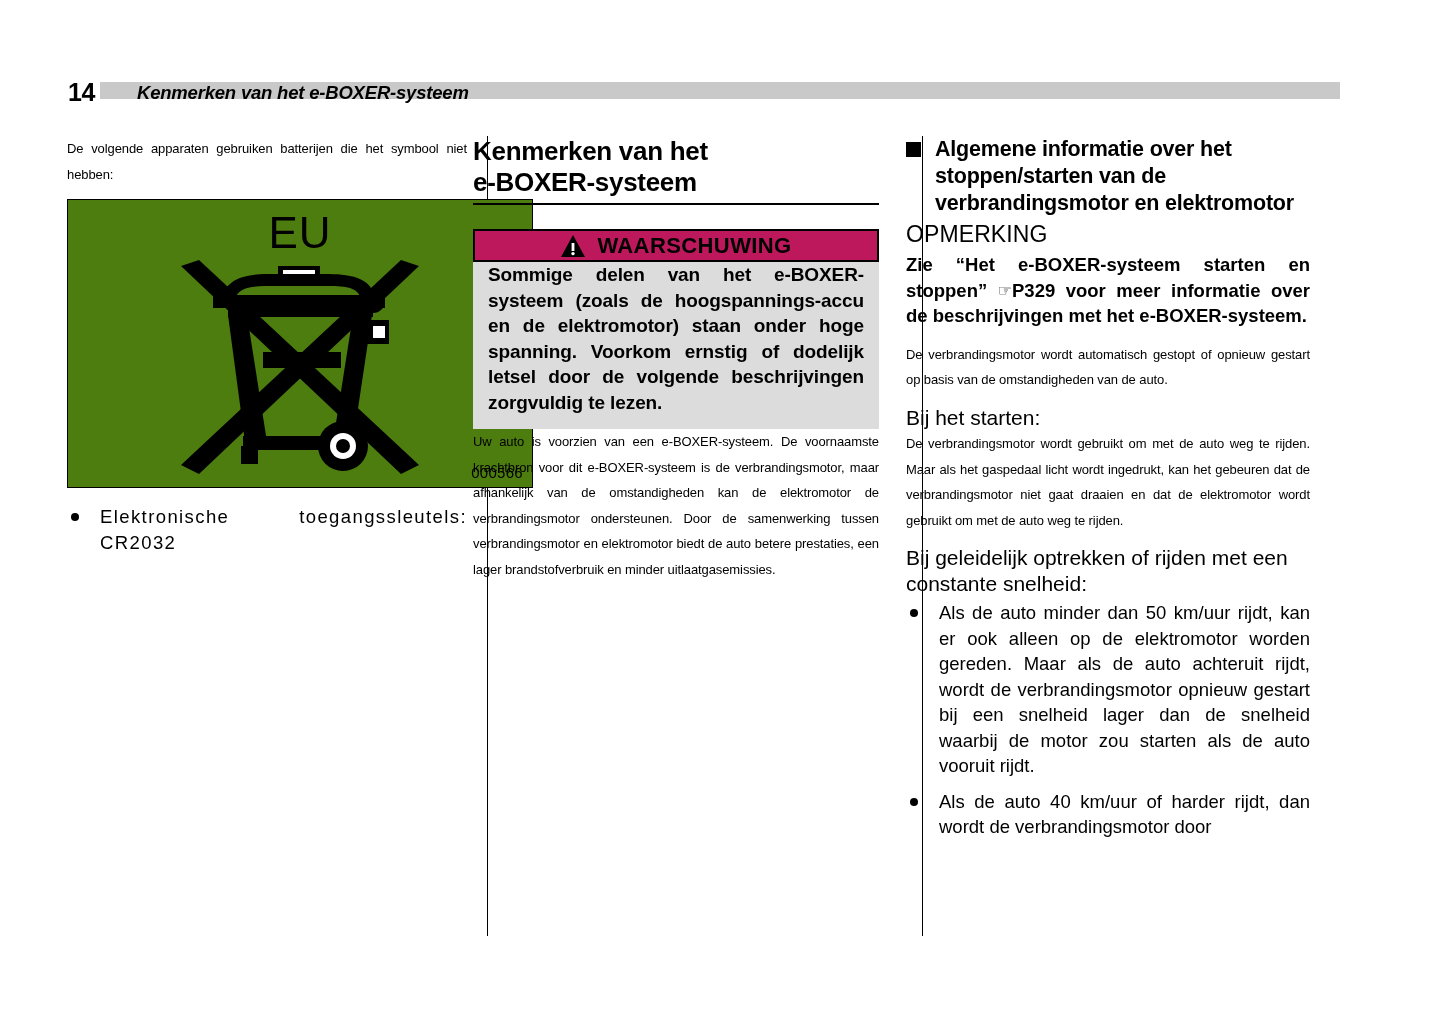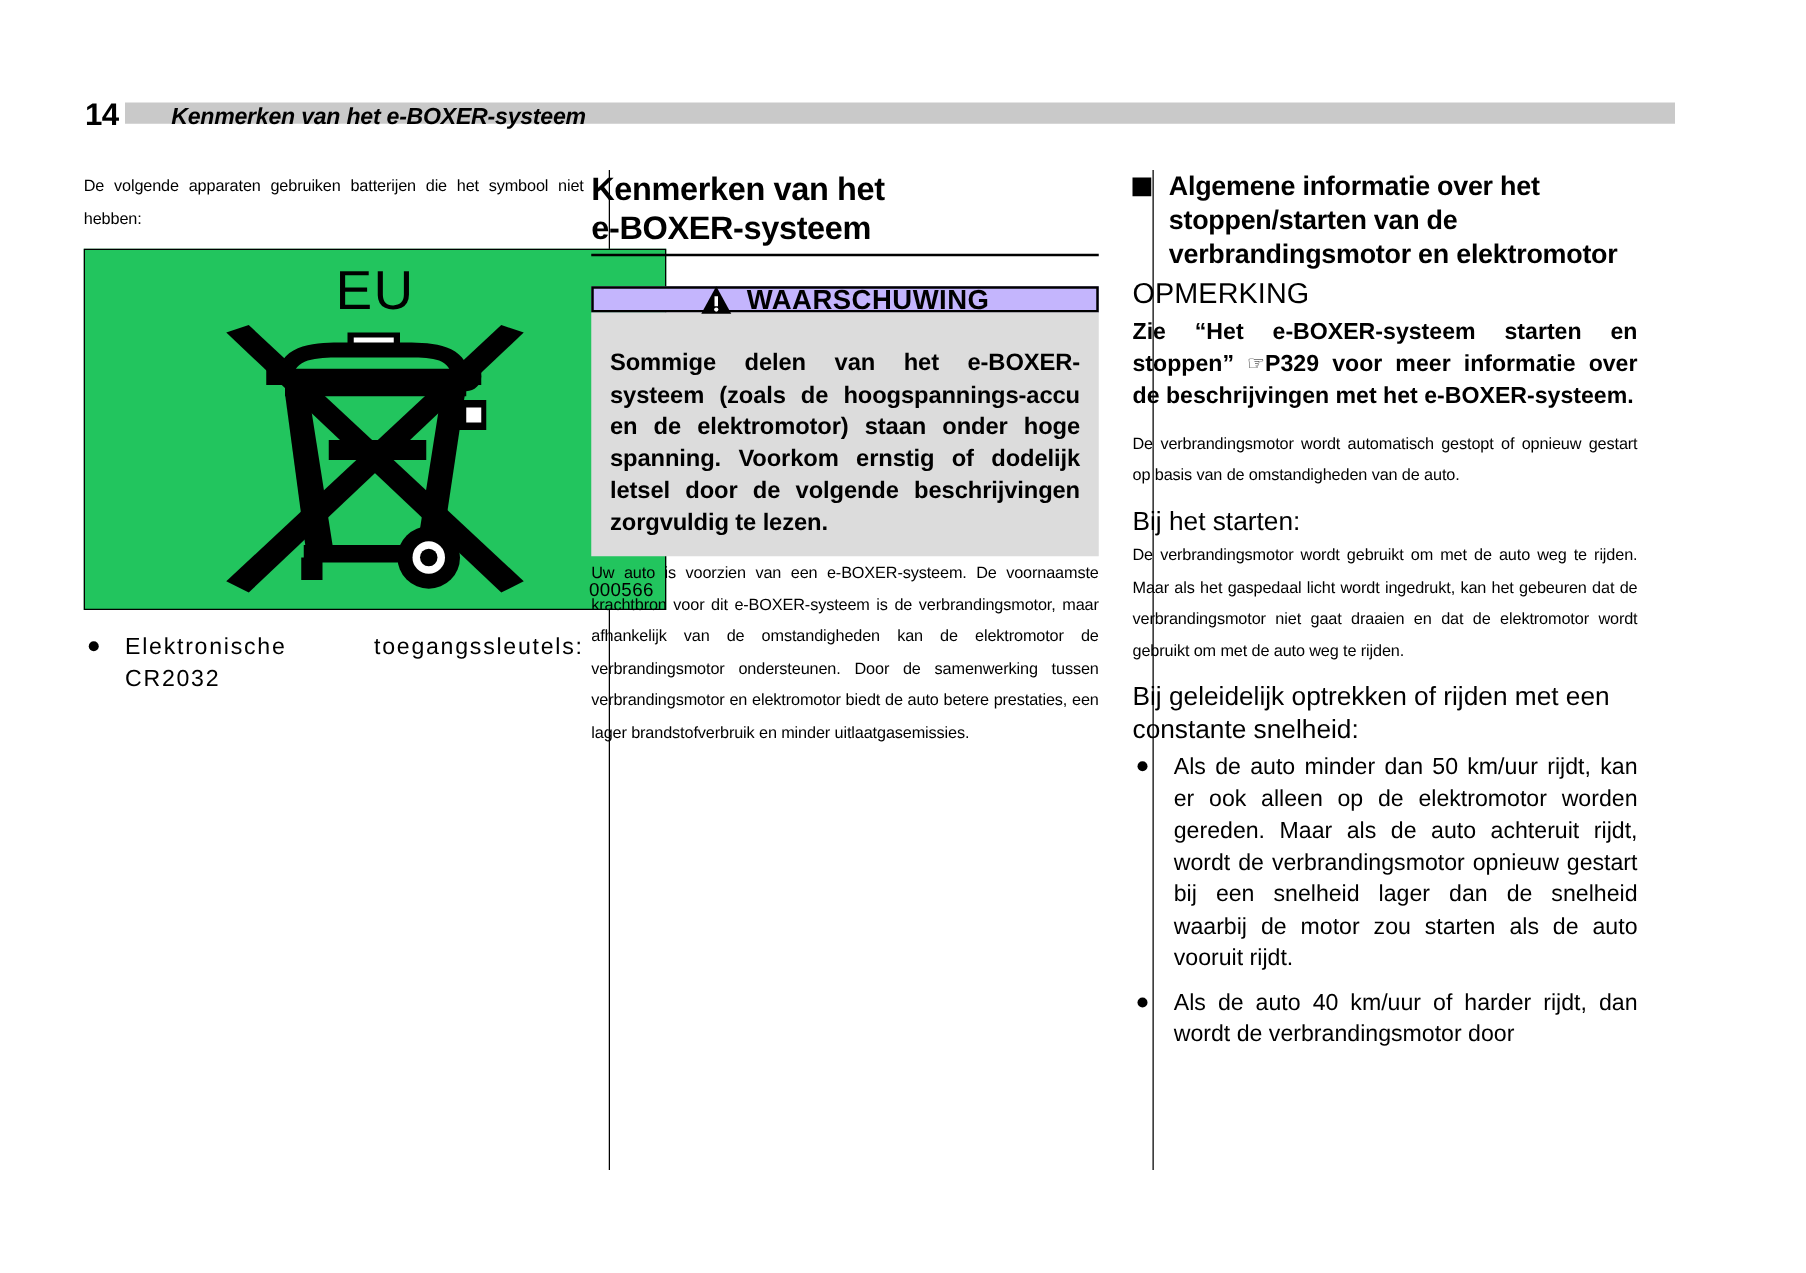--- a/index.html
+++ b/index.html
@@ -88,21 +88,21 @@
   p.body.last { margin-bottom: 0; }
 
   
   .figure-box {
     margin-top: 10px;
     border: 1.5px solid #000;
     width: 466px;
     height: 289px;
     position: relative;
     box-sizing: border-box;
-    background: #22c55e;
+    background: #4d7c0f;
   }
   .figure-eu {
     position: absolute;
     top: 8px;
     left: 0;
     width: 100%;
     text-align: center;
     font-size: 44px;
     letter-spacing: 1px;
   }
@@ -160,40 +160,40 @@
   }
   .section-rule {
     border-bottom: 2.2px solid #000;
     margin-top: 5px;
     margin-bottom: 18px;
   }
 
   
   .warn-head {
     border: 2.5px solid #000;
-    background: #c4b5fd;
-    height: 21px;
+    background: #be185d;
+    height: 33px;
     display: flex;
     align-items: center;
     justify-content: center;
     box-sizing: border-box;
     margin-top: 24px;
   }
   .warn-head .tri {
     margin-right: 11px;
     display: block;
   }
   .warn-head .label {
     font-size: 22px;
     font-weight: bold;
     letter-spacing: 0.4px;
   }
   .warn-body {
     background: #dcdcdc;
-    padding: 28px 15px 14px 15px;
+    padding: 0 15px 14px 15px;
     box-sizing: border-box;
   }
   .warn-body p {
     margin: 0;
     font-size: 19px;
     font-weight: bold;
     line-height: 25.5px;
     text-align: justify;
     text-justify: inter-word;
     letter-spacing: -0.1px;

